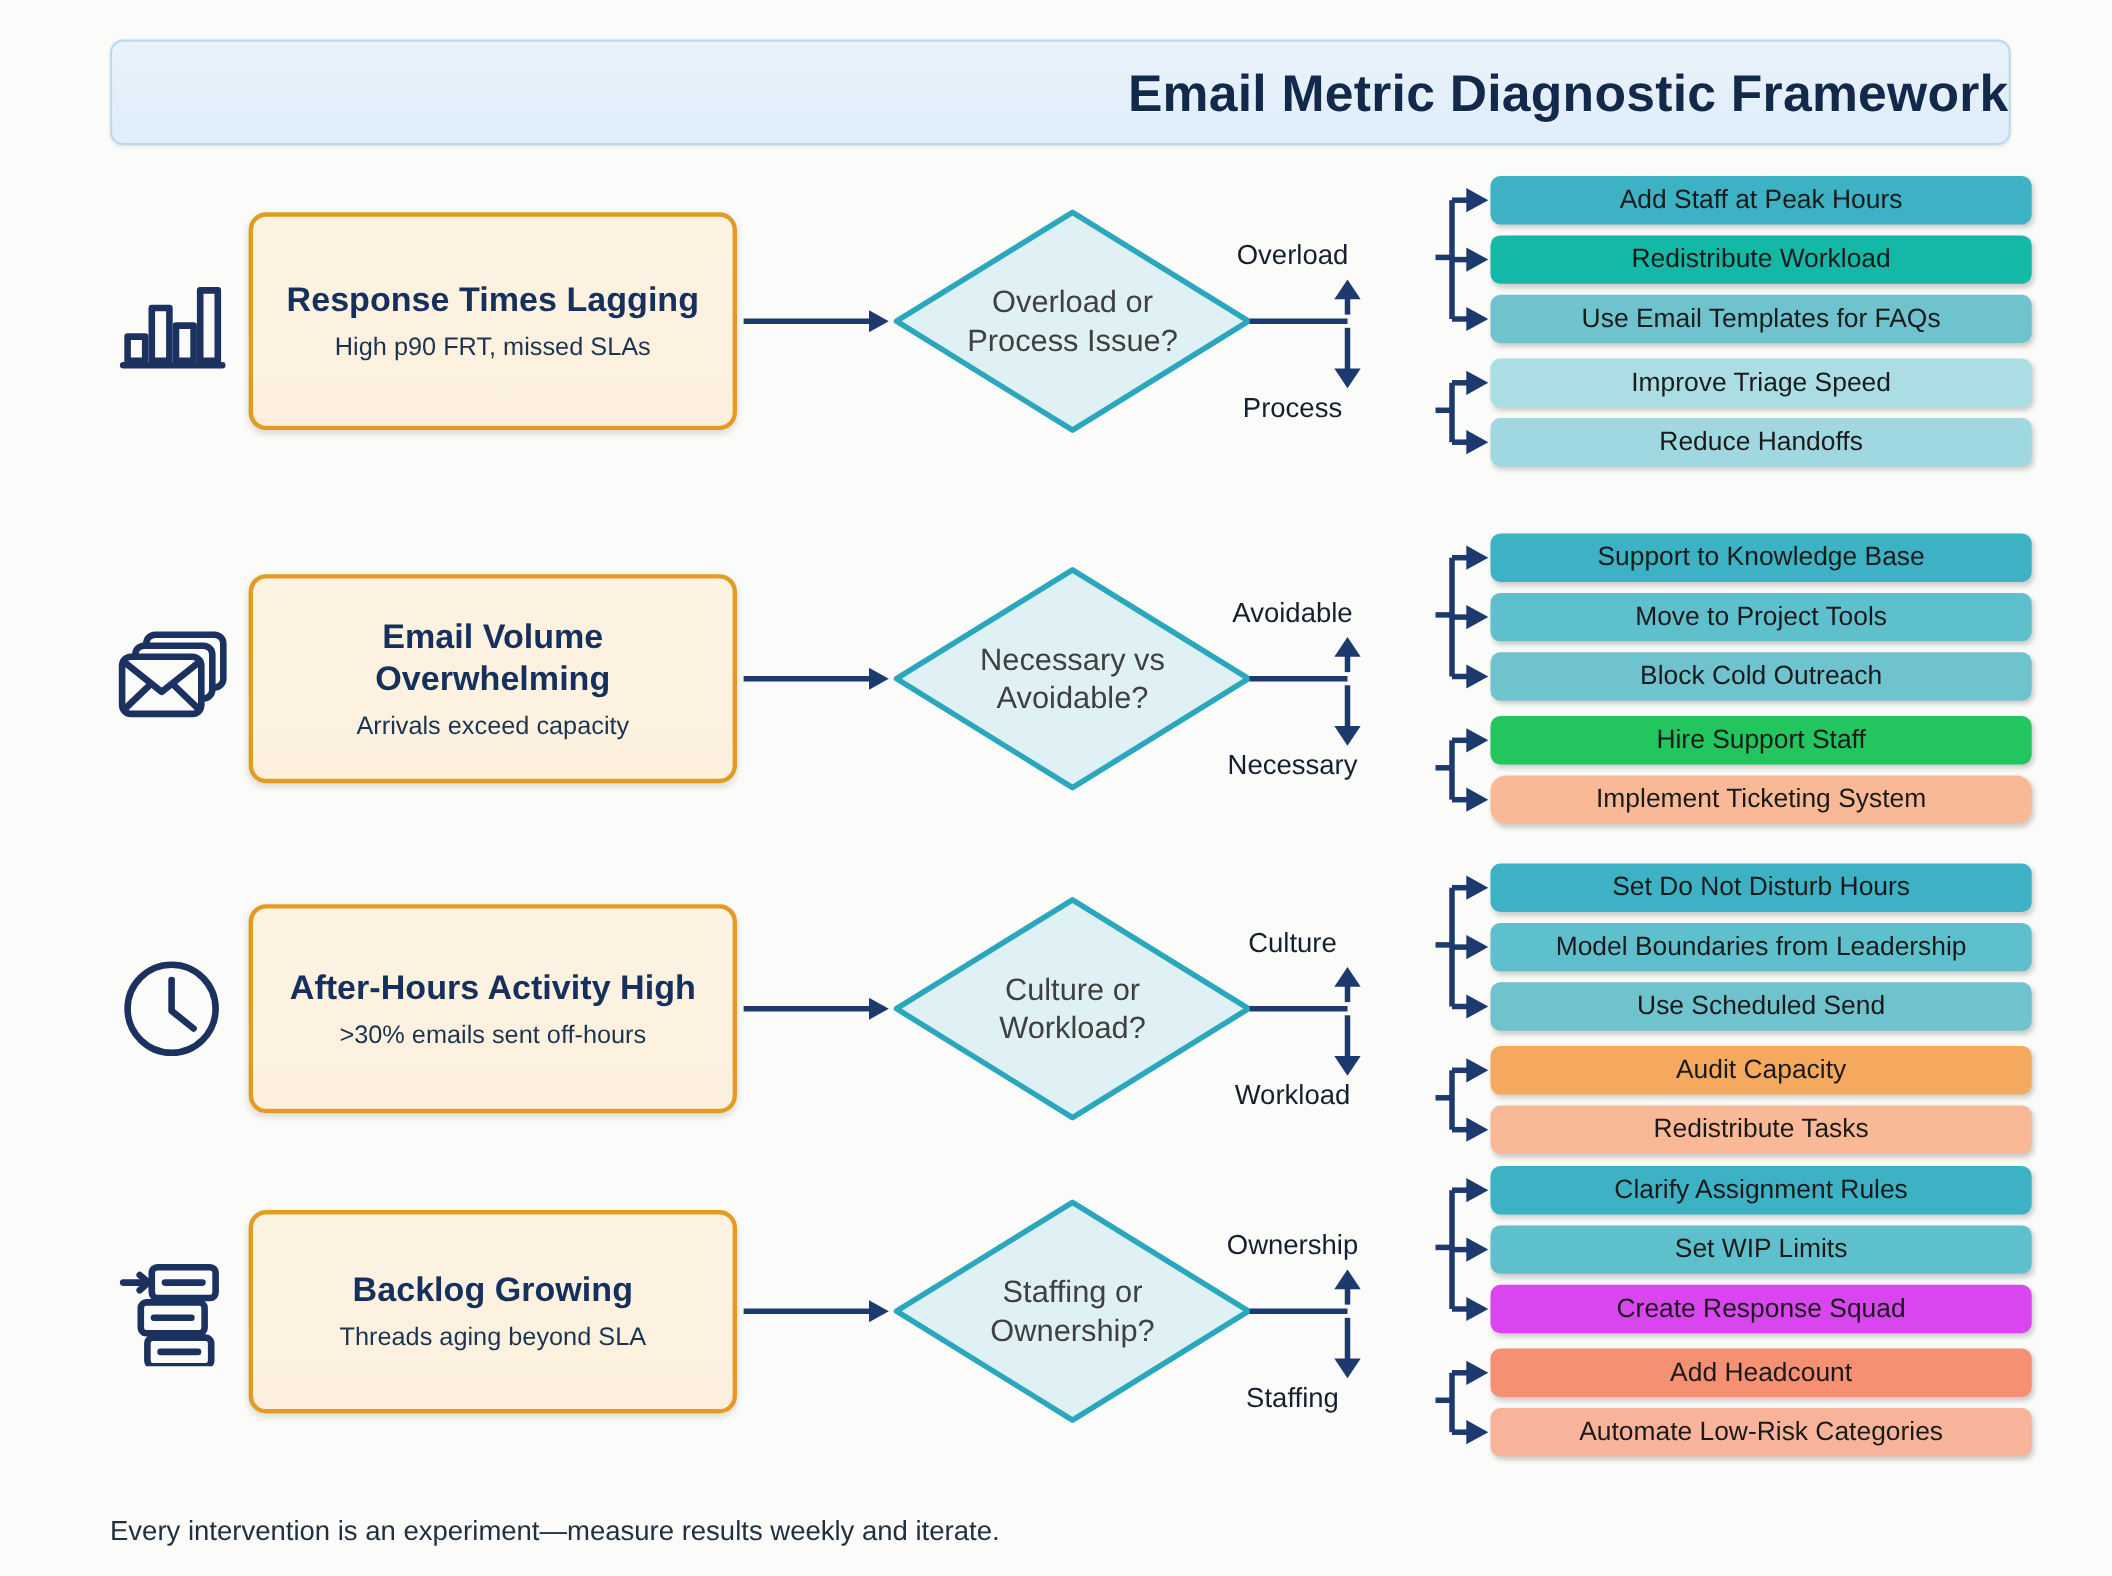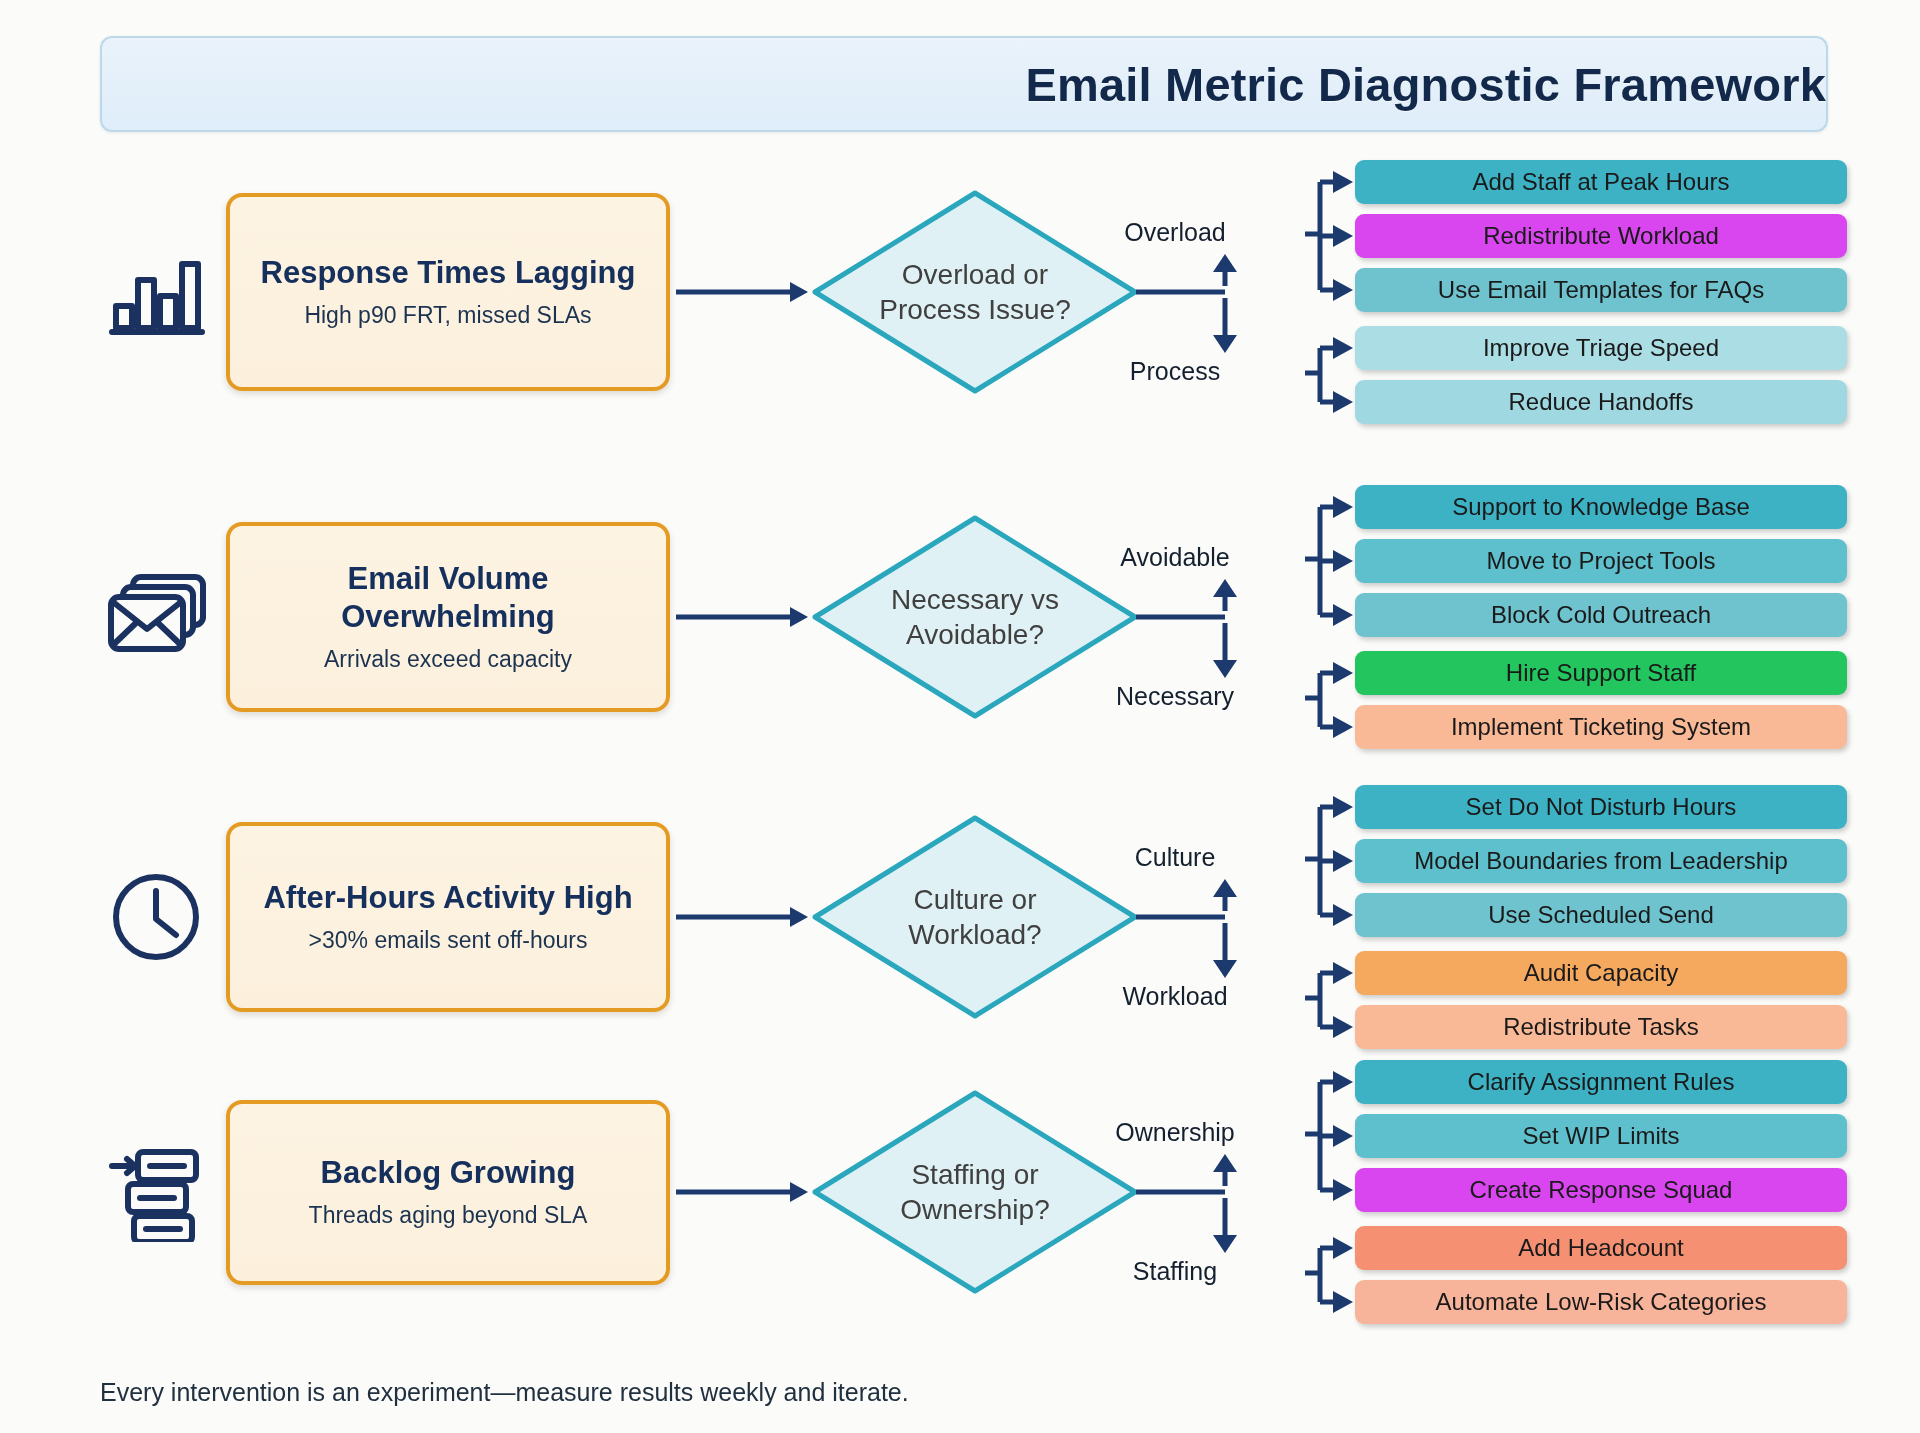--- a/index.html
+++ b/index.html
@@ -142,21 +142,21 @@
           <line x1="1305" y1="373" x2="1320" y2="373" stroke="#1c3a6e" stroke-width="5"></line>
           <line x1="1320" y1="348" x2="1320" y2="402" stroke="#1c3a6e" stroke-width="5"></line>
           <line x1="1320" y1="348" x2="1335" y2="348" stroke="#1c3a6e" stroke-width="5"></line>
           <polygon points="1333,337 1353,348 1333,359" fill="#1c3a6e"></polygon>
           <line x1="1320" y1="402" x2="1335" y2="402" stroke="#1c3a6e" stroke-width="5"></line>
           <polygon points="1333,391 1353,402 1333,413" fill="#1c3a6e"></polygon>
         </svg>
         <div class="branch-label" style="left: 1050px; width: 250px; top: 218px;">Overload</div>
         <div class="branch-label" style="left: 1050px; width: 250px; top: 357px;">Process</div>
         <div class="pill" style="left: 1355px; width: 492px; top: 160px; background: rgb(60, 178, 196);">Add Staff at Peak Hours</div>
-        <div class="pill" style="left: 1355px; width: 492px; top: 214px; background: #d946ef;">Redistribute Workload</div>
+        <div class="pill" style="left: 1355px; width: 492px; top: 214px; background: #14b8a6;">Redistribute Workload</div>
         <div class="pill" style="left: 1355px; width: 492px; top: 268px; background: rgb(110, 195, 206);">Use Email Templates for FAQs</div>
         <div class="pill" style="left: 1355px; width: 492px; top: 326px; background: rgb(170, 221, 228);">Improve Triage Speed</div>
         <div class="pill" style="left: 1355px; width: 492px; top: 380px; background: rgb(159, 216, 224);">Reduce Handoffs</div>
       </div>
       <div class="row" style="top: 0px;">
         <div class="icon-wrap" style="top: 557px;">
           <svg width="110" height="96" viewBox="0 0 110 96" fill="none" stroke="#1b3160" stroke-width="6" stroke-linecap="round" stroke-linejoin="round">
       <rect x="32" y="8" width="70" height="48" rx="8"></rect>
       <rect x="22" y="18" width="70" height="48" rx="8" fill="#fbfbfa"></rect>
       <rect x="10" y="28" width="72" height="52" rx="8" fill="#fbfbfa"></rect>
@@ -202,21 +202,21 @@
           <polygon points="1333,662 1353,673 1333,684" fill="#1c3a6e"></polygon>
           <line x1="1320" y1="727" x2="1335" y2="727" stroke="#1c3a6e" stroke-width="5"></line>
           <polygon points="1333,716 1353,727 1333,738" fill="#1c3a6e"></polygon>
         </svg>
         <div class="branch-label" style="left: 1050px; width: 250px; top: 543px;">Avoidable</div>
         <div class="branch-label" style="left: 1050px; width: 250px; top: 682px;">Necessary</div>
         <div class="pill" style="left: 1355px; width: 492px; top: 485px; background: rgb(60, 178, 196);">Support to Knowledge Base</div>
         <div class="pill" style="left: 1355px; width: 492px; top: 539px; background: rgb(95, 192, 205);">Move to Project Tools</div>
         <div class="pill" style="left: 1355px; width: 492px; top: 593px; background: rgb(110, 195, 206);">Block Cold Outreach</div>
         <div class="pill" style="left: 1355px; width: 492px; top: 651px; background: #22c55e;">Hire Support Staff</div>
-        <div class="pill" style="left: 1355px; width: 492px; top: 705px; background: rgb(250, 185, 150);">Implement Ticketing System</div>
+        <div class="pill" style="left: 1355px; width: 492px; top: 705px; background: rgb(250, 185, 150); border-radius: 14px;">Implement Ticketing System</div>
       </div>
       <div class="row" style="top: 0px;">
         <div class="icon-wrap" style="top: 857px;">
           <svg width="100" height="100" viewBox="0 0 100 100" fill="none" stroke="#1b3160" stroke-width="6" stroke-linecap="round" stroke-linejoin="round">
       <circle cx="50" cy="50" r="40"></circle>
       <path d="M50 24 L50 52 L70 68"></path>
     </svg>
         </div>
         <div class="prob-card" style="top: 822px; height: 190px;">
           <div class="prob-title">After-Hours Activity High</div>

